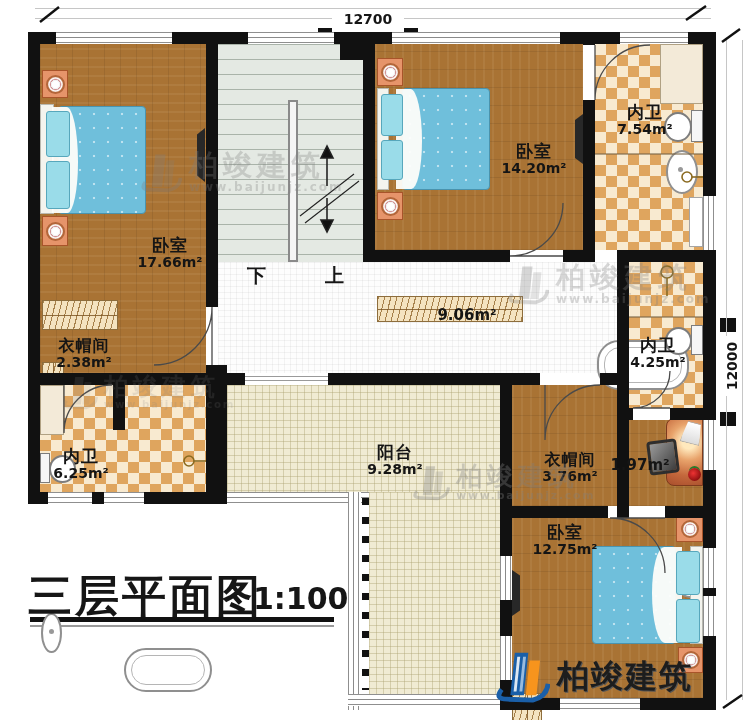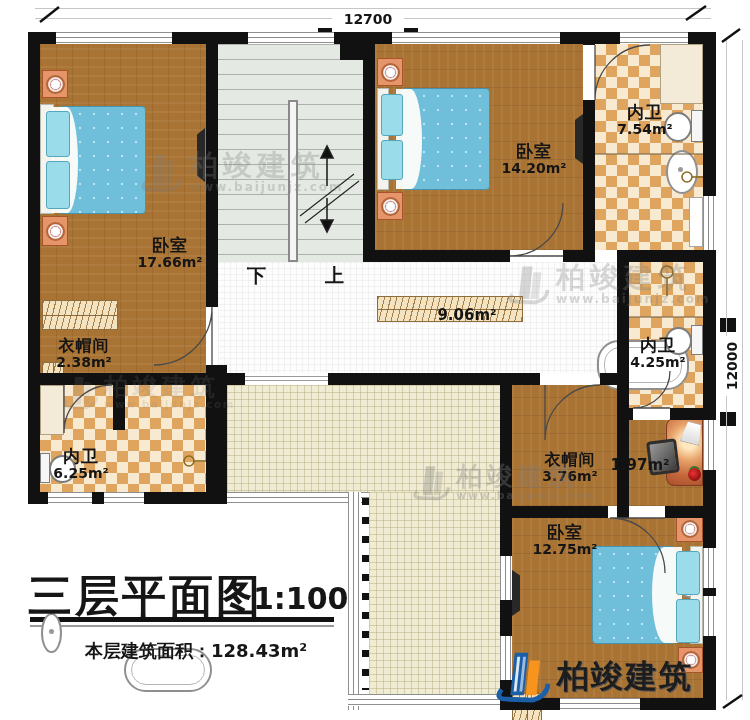--- a/index.html
+++ b/index.html
@@ -308,28 +308,29 @@
     <span class="rname" style="font-size:16px">衣帽间</span>
     <span class="rarea">3.76m²</span>
   </div>
   <div class="rlabel" style="left:590px;top:457px;width:100px">
     <span class="rarea" style="font-size:15px">1.97m²</span>
   </div>
   <div class="rlabel" style="left:515px;top:523px;width:100px">
     <span class="rname">卧室</span>
     <span class="rarea">12.75m²</span>
   </div>
+  <div class="rlabel" style="left:345px;top:443px;width:100px">
+    <span class="rname">阳台</span>
+    <span class="rarea">9.28m²</span>
+  </div>
 
   <div class="tb-title" style="left:28px;top:567px">三层平面图</div>
   <div class="tb-scale" style="left:253px;top:581px">1:100</div>
   <i class="abs" style="left:30px;top:617px;width:304px;height:5px;background:#111;display:block;position:absolute"></i>
   <i class="abs" style="left:30px;top:625px;width:304px;height:2px;background:#9a9a9a;display:block;position:absolute"></i>
-  <div class="tb-line" style="left:85px;top:639px">
-    <span>本层建筑面积：</span><span>128.43m²</span>
-  </div>
 
   <div class="logo" style="left:492px;top:648px">
     <svg width="58" height="56" viewBox="0 0 60 56">
       <path d="M10 42 Q2 52 16 52 L42 53 Q57 49 58 36" fill="none" stroke="#1a5fa8" stroke-width="5"></path>
       <g transform="skewX(-6)">
         <rect x="24" y="4" width="14" height="44" fill="#1a5fa8"></rect>
         <rect x="40" y="12" width="11" height="36" fill="#f7941d"></rect>
         <rect x="27" y="8" width="3" height="36" fill="#fff" opacity=".85"></rect>
         <rect x="33" y="8" width="3" height="36" fill="#cfe2f5" opacity=".7"></rect>
       </g>

